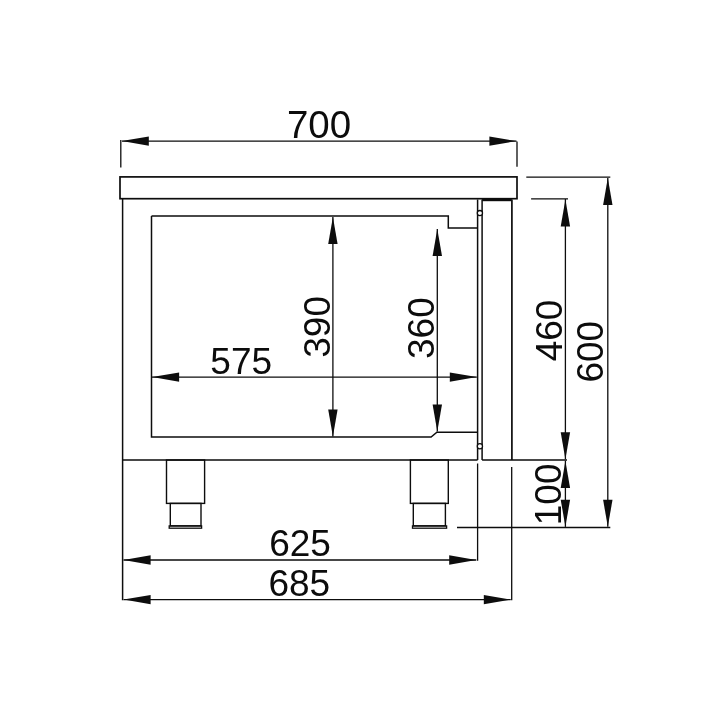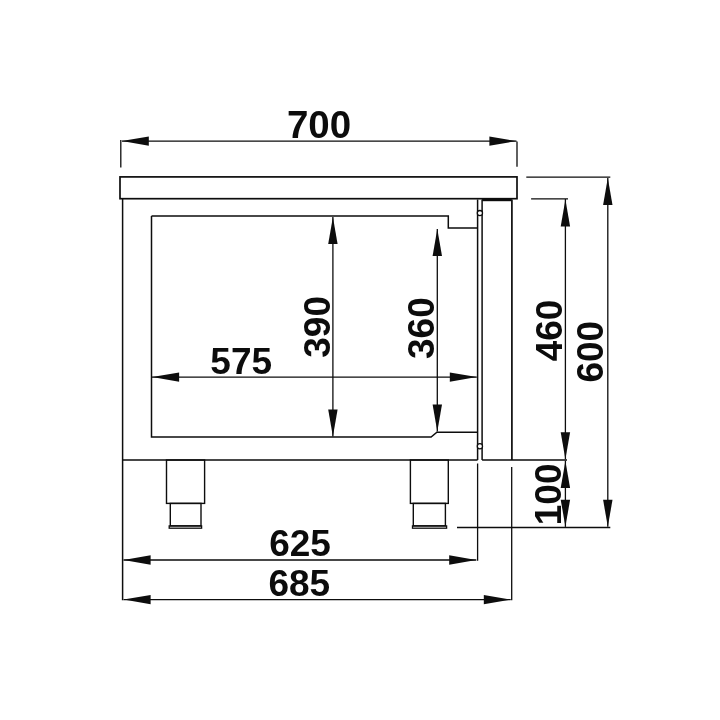--- a/index.html
+++ b/index.html
@@ -1,16 +1,16 @@
 <!DOCTYPE html>
 <html><head>
 <meta charset="utf-8">
 <style>
   html,body{margin:0;padding:0;background:#ffffff;}
-  .wrap{width:720px;height:720px;position:relative;background:#fff;overflow:hidden;font-weight:bold;}
+  .wrap{width:720px;height:720px;position:relative;background:#fff;overflow:hidden;}
   svg{display:block;}
   text{font-family:"Liberation Sans", sans-serif;font-size:37px;fill:#0c0c0c;}
 </style>
 </head>
 <body>
 <div class="wrap">
 <svg width="720" height="720" viewBox="0 0 720 720">
   <g stroke="#0d0d0d" fill="none" stroke-linecap="butt">
 
     <rect x="120" y="176.9" width="397" height="21.8" stroke-width="1.7"></rect>

